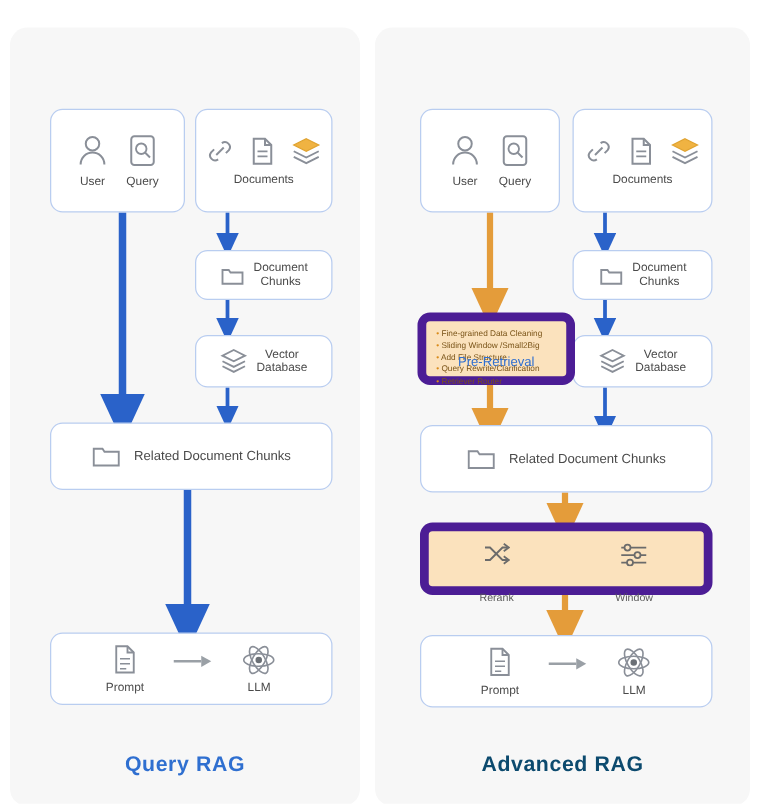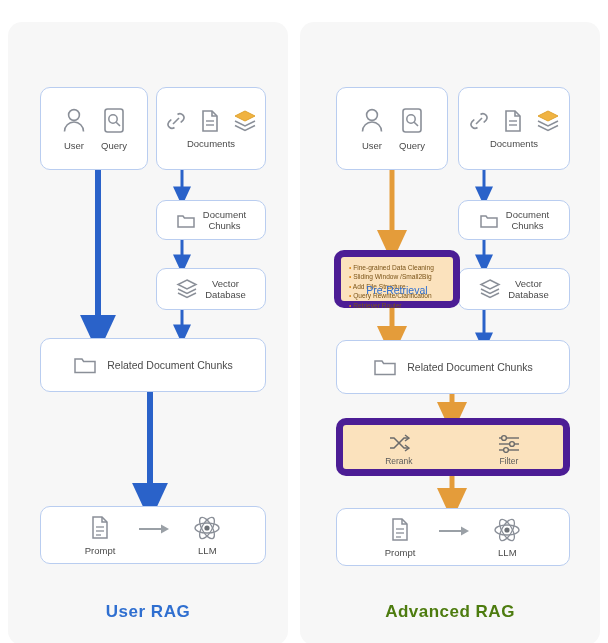--- a/index.html
+++ b/index.html
@@ -62,21 +62,21 @@
   .ico { display: block; }
 
   .title {
     position: absolute;
     font-size: 17px;
     font-weight: bold;
     text-align: center;
     letter-spacing: 0.5px;
   }
   .title-naive { left: 8px; top: 590px; width: 280px; color: #2f6fd0; }
-  .title-adv   { left: 300px; top: 590px; width: 300px; color: #4d7c0f; }
+  .title-adv   { left: 300px; top: 590px; width: 300px; color: #0c4a6e; }
 
   .watermark {
     position: absolute;
     left: 0; top: 614px;
     width: 608px;
     text-align: center;
     font-size: 12.5px;
     color: #6b6b6b;
   }
 
@@ -106,21 +106,21 @@
     left: 0; top: 8px;
     width: 100%;
     display: flex;
     justify-content: space-around;
     align-items: flex-start;
   }
   .post-cell {
     display: flex;
     flex-direction: column;
     align-items: center;
-    gap: 3px;
+    gap: 20px;
   }
   .post-cell .lbl { color: #5a5a5a; font-size: 8.5px; }
   .row-flex {
     display: flex;
     align-items: center;
     justify-content: center;
     gap: 14px;
     width: 100%;
   }
 </style>
@@ -372,21 +372,21 @@
       </div>
       <div class="post-cell">
         <svg class="ico" width="24" height="20" viewBox="0 0 24 20">
           <line x1="2" y1="5" x2="22" y2="5" stroke="#6b6b6b" stroke-width="1.4"></line>
           <line x1="2" y1="11" x2="22" y2="11" stroke="#6b6b6b" stroke-width="1.4"></line>
           <line x1="2" y1="17" x2="22" y2="17" stroke="#6b6b6b" stroke-width="1.4"></line>
           <circle cx="7" cy="5" r="2.4" fill="#fbe2bd" stroke="#6b6b6b" stroke-width="1.4"></circle>
           <circle cx="15" cy="11" r="2.4" fill="#fbe2bd" stroke="#6b6b6b" stroke-width="1.4"></circle>
           <circle cx="9" cy="17" r="2.4" fill="#fbe2bd" stroke="#6b6b6b" stroke-width="1.4"></circle>
         </svg>
-        <span class="lbl">Filter</span>
+        <span class="lbl">Window</span>
       </div>
     </div>
   </div>
 
   <div class="box" style="left:336px;top:496px;width:234px;height:58px;">
     <div style="display:flex;align-items:center;gap:22px;">
       <div class="cell">
         <svg class="ico" width="22" height="26" viewBox="0 0 22 26">
           <path d="M4 2 h9 l5 5 v16 h-14 z" fill="none" stroke="#8a8f98" stroke-width="1.5"></path>
           <path d="M13 2 v5 h5" fill="none" stroke="#8a8f98" stroke-width="1.5"></path>
@@ -405,17 +405,17 @@
           <circle cx="14" cy="13" r="2.6" fill="#6b7076"></circle>
           <ellipse cx="14" cy="13" rx="12" ry="5" fill="none" stroke="#8a8f98" stroke-width="1.3"></ellipse>
           <ellipse cx="14" cy="13" rx="12" ry="5" fill="none" stroke="#8a8f98" stroke-width="1.3" transform="rotate(60 14 13)"></ellipse>
           <ellipse cx="14" cy="13" rx="12" ry="5" fill="none" stroke="#8a8f98" stroke-width="1.3" transform="rotate(120 14 13)"></ellipse>
         </svg>
         <span class="lbl">LLM</span>
       </div>
     </div>
   </div>
 
-  <div class="title title-naive">User RAG</div>
+  <div class="title title-naive">Query RAG</div>
   <div class="title title-adv">Advanced RAG</div>
 
 
 </div>
 
 </body></html>

